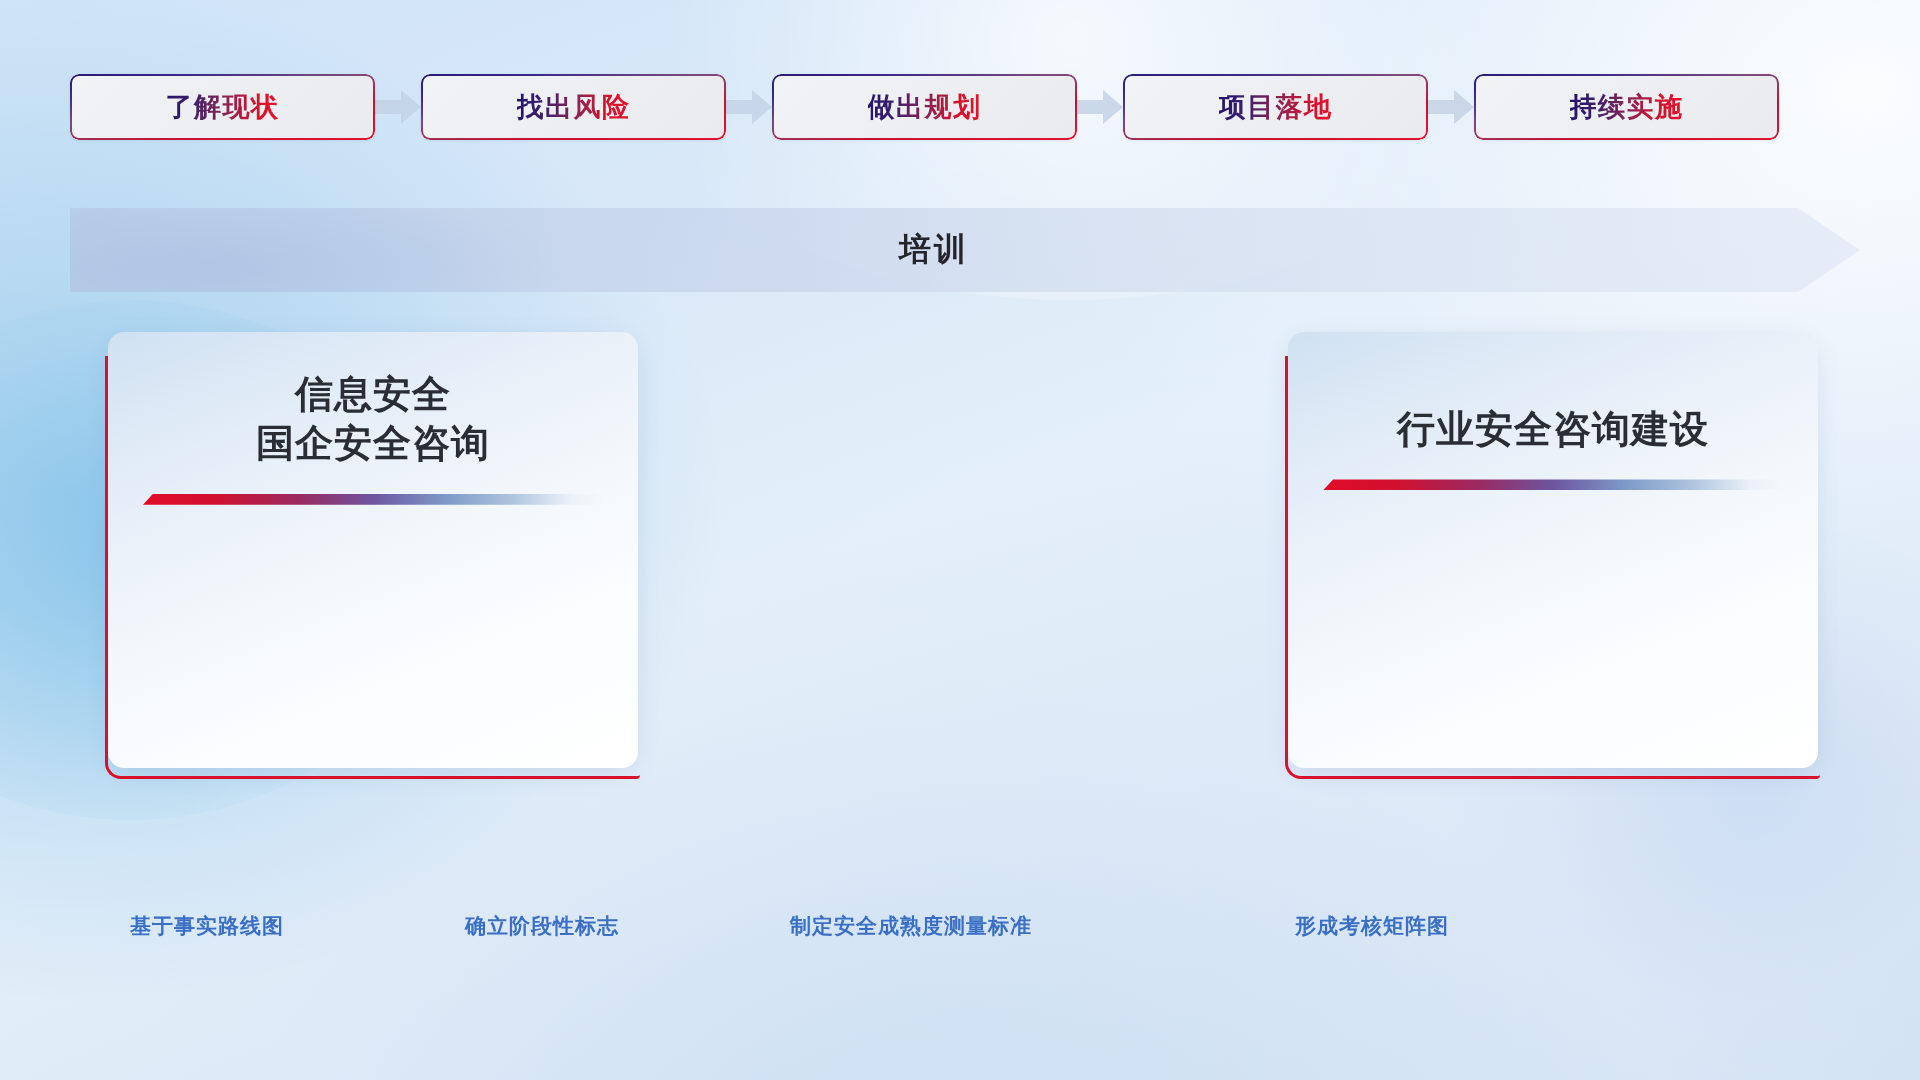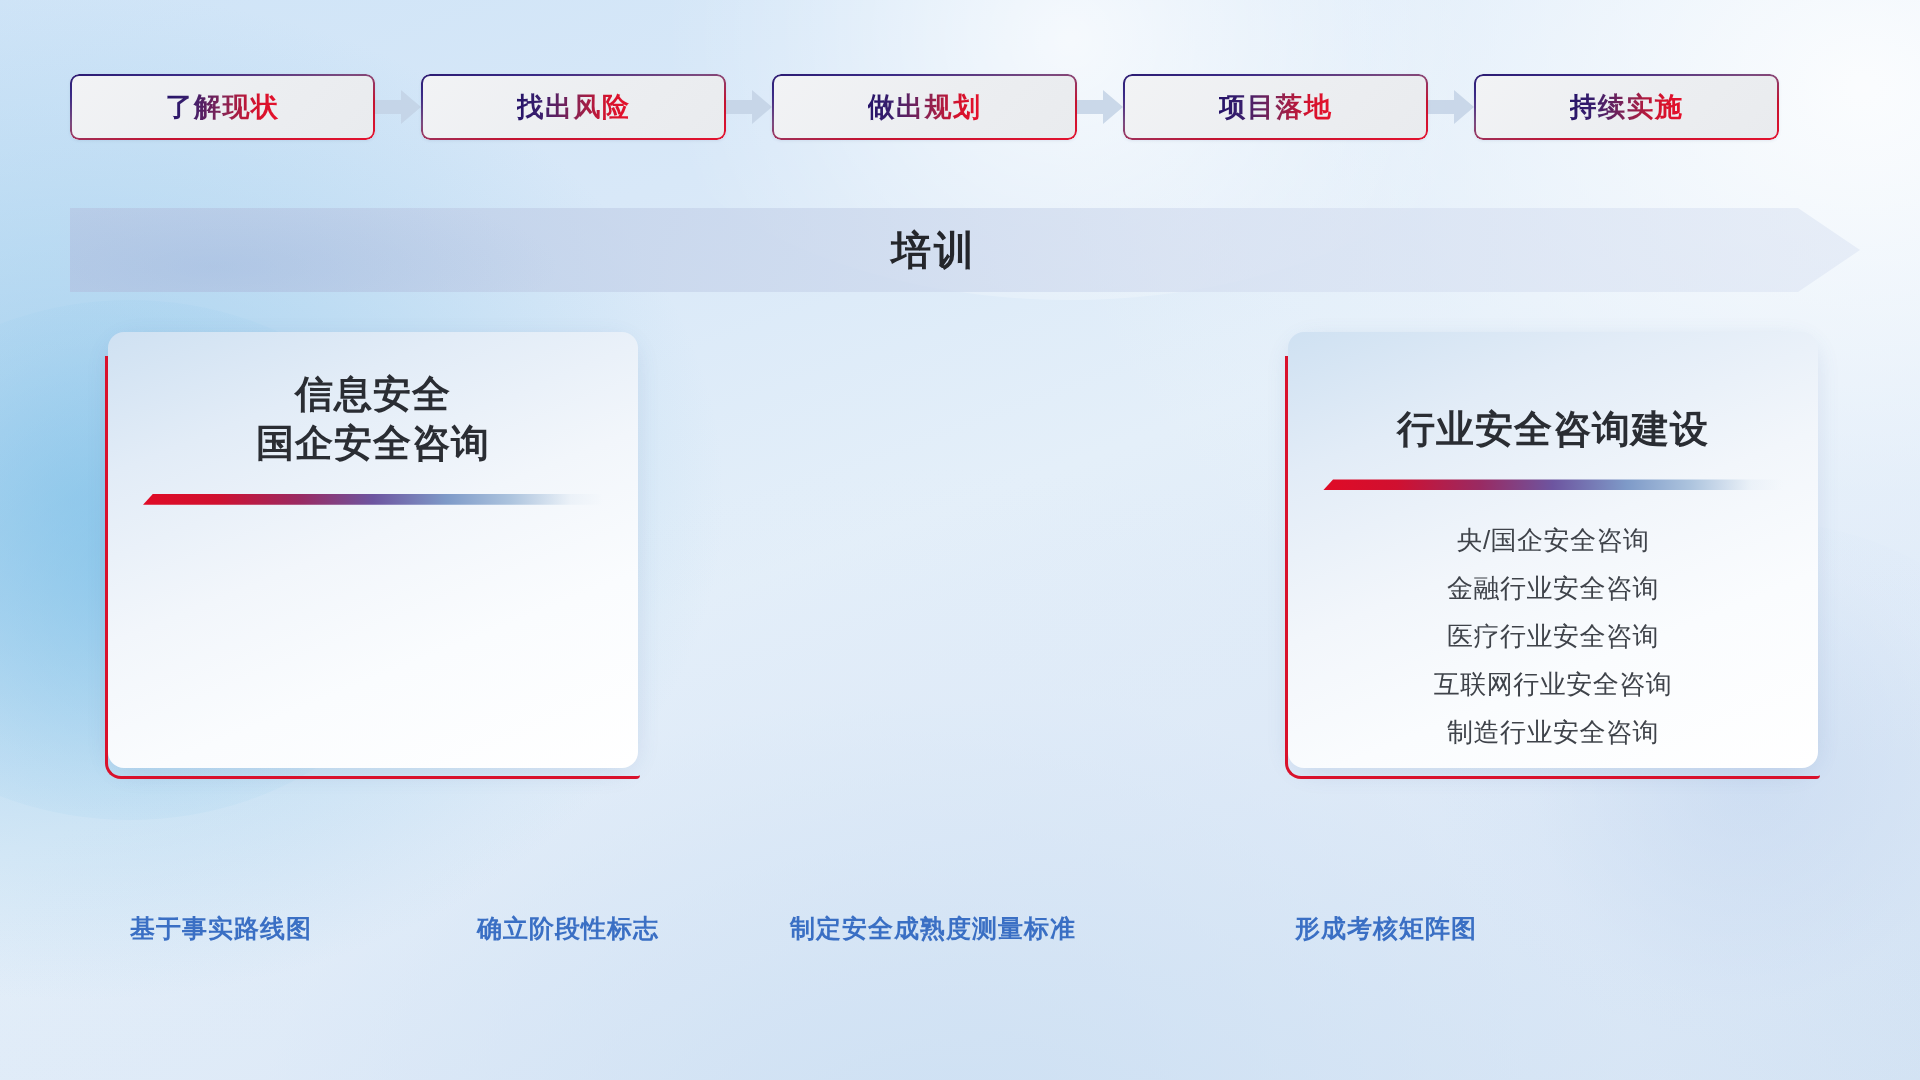--- a/index.html
+++ b/index.html
@@ -101,21 +101,21 @@
   #banner .band::after {
     content:"";
     position:absolute; inset:0;
     background: radial-gradient(ellipse 480px 120px at 8% 70%, rgba(150,180,220,0.35) 0%, rgba(255,255,255,0) 72%);
     clip-path: polygon(0 0, calc(100% - 62px) 0, 100% 50%, calc(100% - 62px) 100%, 0 100%);
   }
   #banner-title {
     position: absolute;
     left: 0; right: 62px; top: 0; bottom: 0;
     display: flex; align-items: center; justify-content: center;
-    font-size: 40px;
+    font-size: 32px;
     font-weight: 700;
     color: #24262b;
     letter-spacing: 3px;
   }
 
   
   #cards {
     position: absolute;
     left: 108px; top: 332px;
     width: 1710px; height: 540px;
@@ -199,28 +199,28 @@
 
   
   #captions {
     position: absolute;
     left: 0; top: 912px;
     width: 1920px; height: 50px;
   }
   .caption {
     position: absolute;
     top: 0;
-    font-size: 25px;
+    font-size: 21px;
     font-weight: 700;
     color: #3a6fc4;
     letter-spacing: 1px;
     white-space: nowrap;
   }
   .cap-0 { left: 130px; }
-  .cap-1 { left: 465px; margin-left: 12px; }
+  .cap-1 { left: 465px; }
   .cap-2 { left: 790px; }
   .cap-3 { left: 1295px; }
 </style>
 </head>
 <body>
 
 <div id="stage">
 
   <div class="blob blob-a"></div>
   <div class="blob blob-b"></div>
@@ -290,27 +290,20 @@
     </div>
 
     <div class="card">
       <div class="card-inner">
         <div class="card-title">
           <div>行业安全咨询建设</div>
         </div>
         <div class="divider-wrap">
           <div class="divider"></div>
         </div>
-        <ul class="card-list spaced">
-          <li>央/国企安全咨询</li>
-          <li>金融行业安全咨询</li>
-          <li>医疗行业安全咨询</li>
-          <li>互联网行业安全咨询</li>
-          <li>制造行业安全咨询</li>
-        </ul>
       </div>
     </div>
 
 
   </div>
 
   <div id="captions">
     <div class="caption cap-0">基于事实路线图</div>
     <div class="caption cap-1">确立阶段性标志</div>
     <div class="caption cap-2">制定安全成熟度测量标准</div>

